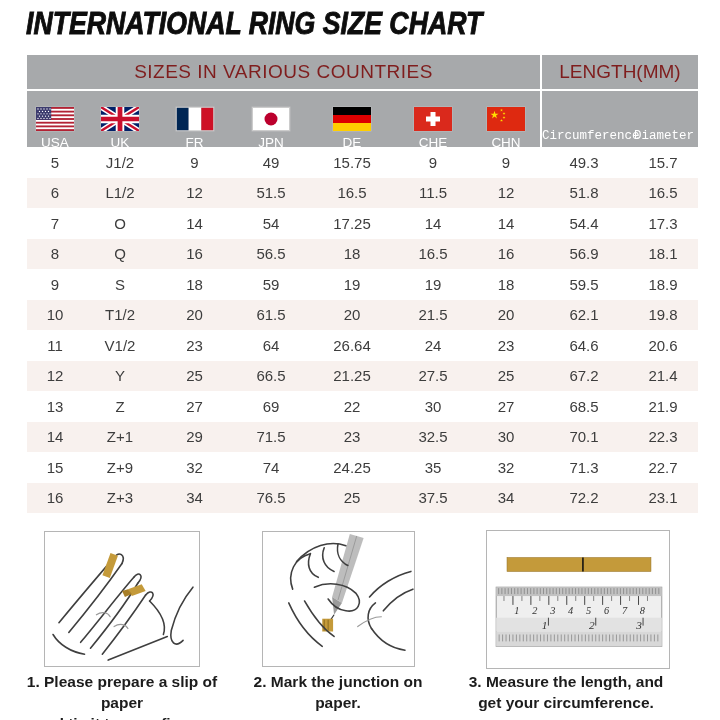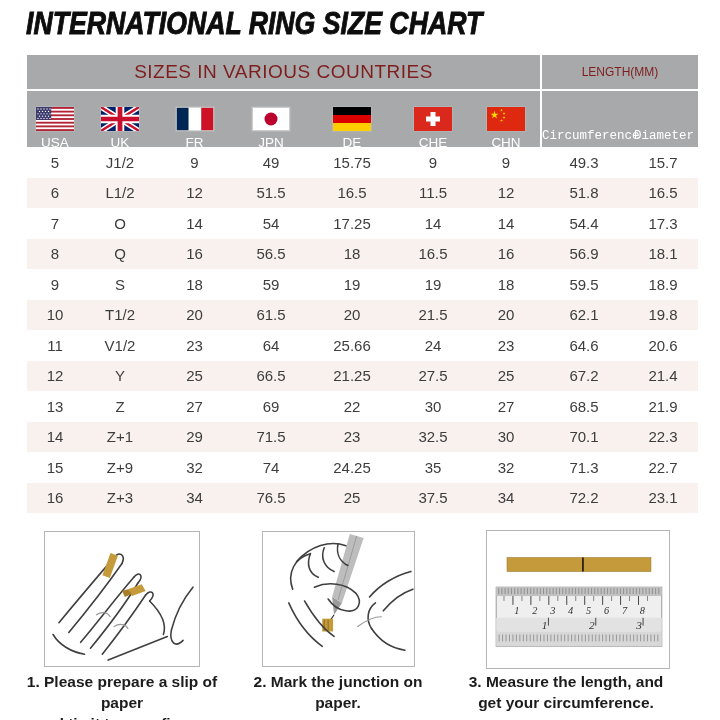--- a/index.html
+++ b/index.html
@@ -14,21 +14,21 @@
     -webkit-text-stroke:0.9px #0d0d0d;
   }
 
   .ring-table{position:absolute;left:27px;top:55px;width:671px;}
 
   .hrow1{display:grid;grid-template-columns:513px 158px;height:34px;
          background:#a7a9ab;border-bottom:2px solid #ffffff;}
   .hrow1 .hcell{display:flex;align-items:center;justify-content:center;
                 color:#7f1d1d;}
   .hcell-left{font-size:19px;letter-spacing:0.5px;}
-  .hcell-right{font-size:12px;border-left:2px solid #ffffff;box-sizing:border-box;}
+  .hcell-right{font-size:19px;border-left:2px solid #ffffff;box-sizing:border-box;}
 
   .hrow2{display:grid;grid-template-columns:56px 74px 75px 78px 84px 78px 68px 158px;
          height:56px;background:#a7a9ab;}
   .country-cell{display:flex;flex-direction:column;align-items:center;
                 justify-content:center;padding-top:16px;}
   .country-cell .flag{display:block;width:38px;height:24px;line-height:0;
                       box-shadow:0 0 0 0.5px rgba(255,255,255,0.25);}
   .country-code{color:#ffffff;font-size:13.5px;margin-top:4px;}
   .length-cols{border-left:2px solid #ffffff;box-sizing:border-box;
                display:grid;grid-template-columns:88px 68px;
@@ -236,21 +236,21 @@
         <span>21.5</span>
         <span>20</span>
         <span>62.1</span>
         <span>19.8</span>
       </div>
       <div class="row">
         <span>11</span>
         <span>V1/2</span>
         <span>23</span>
         <span>64</span>
-        <span>25.66</span>
+        <span>26.64</span>
         <span>24</span>
         <span>23</span>
         <span>64.6</span>
         <span>20.6</span>
       </div>
       <div class="row alt">
         <span>12</span>
         <span>Y</span>
         <span>25</span>
         <span>66.5</span>

